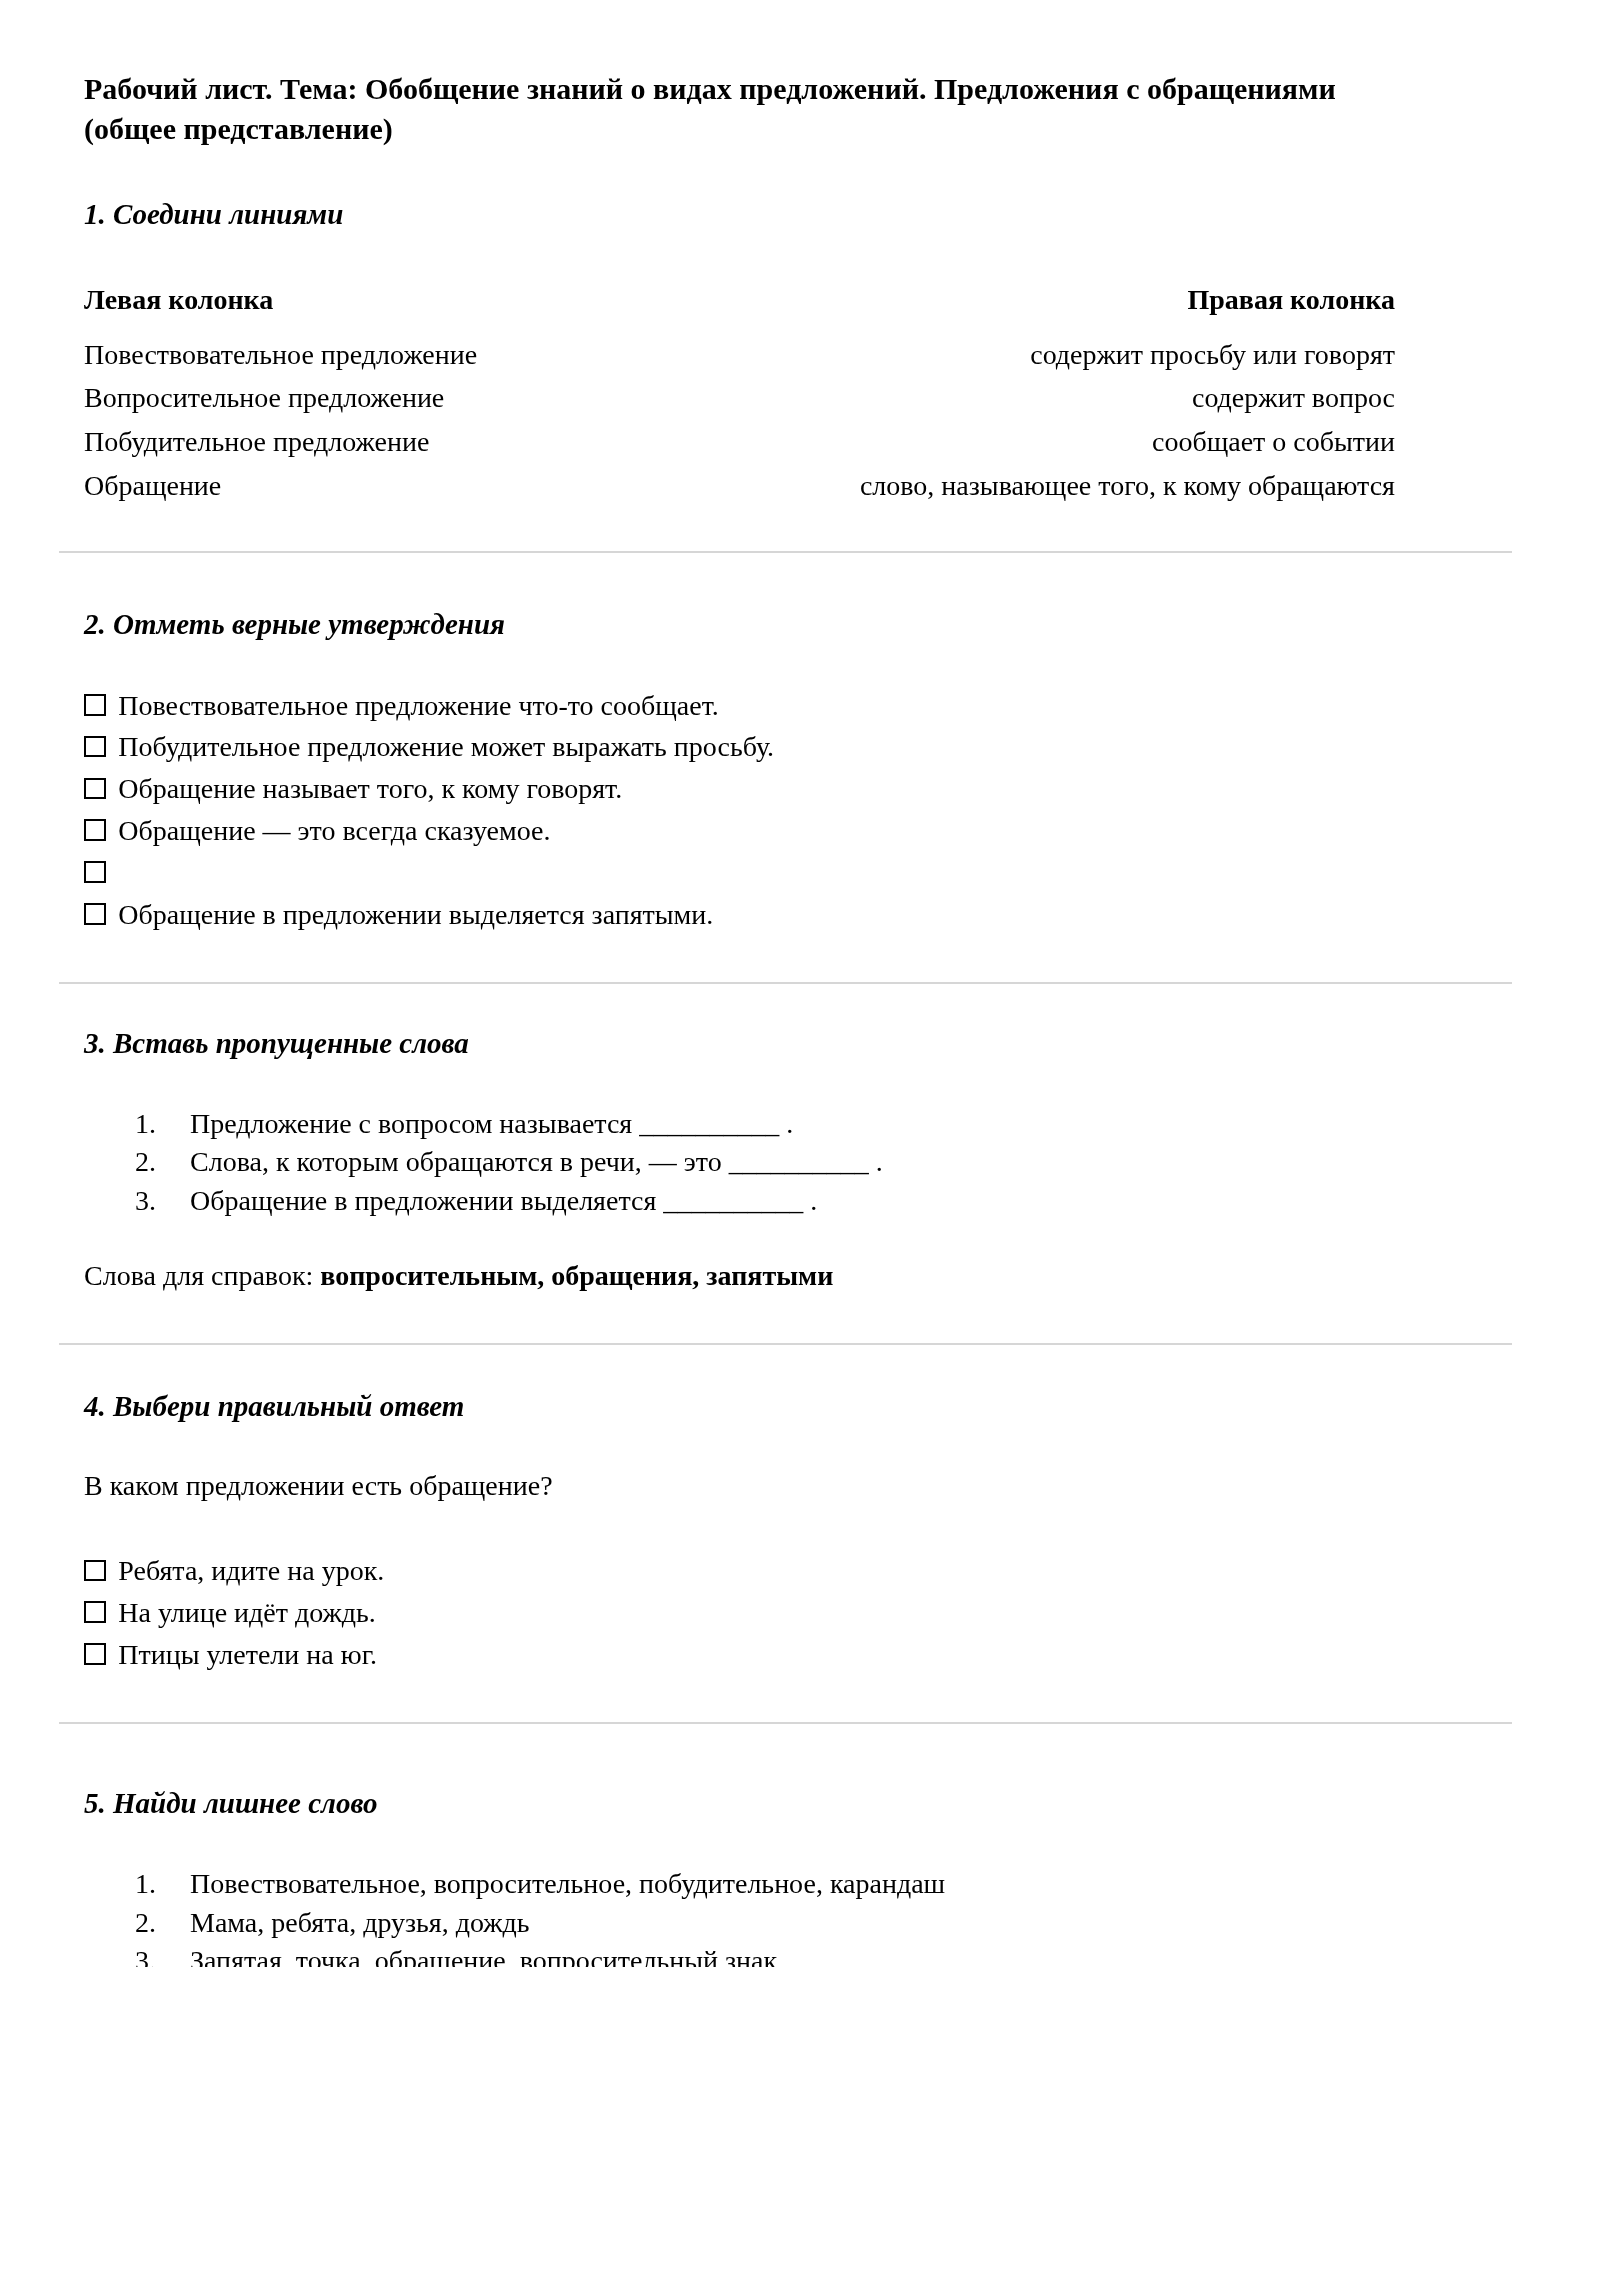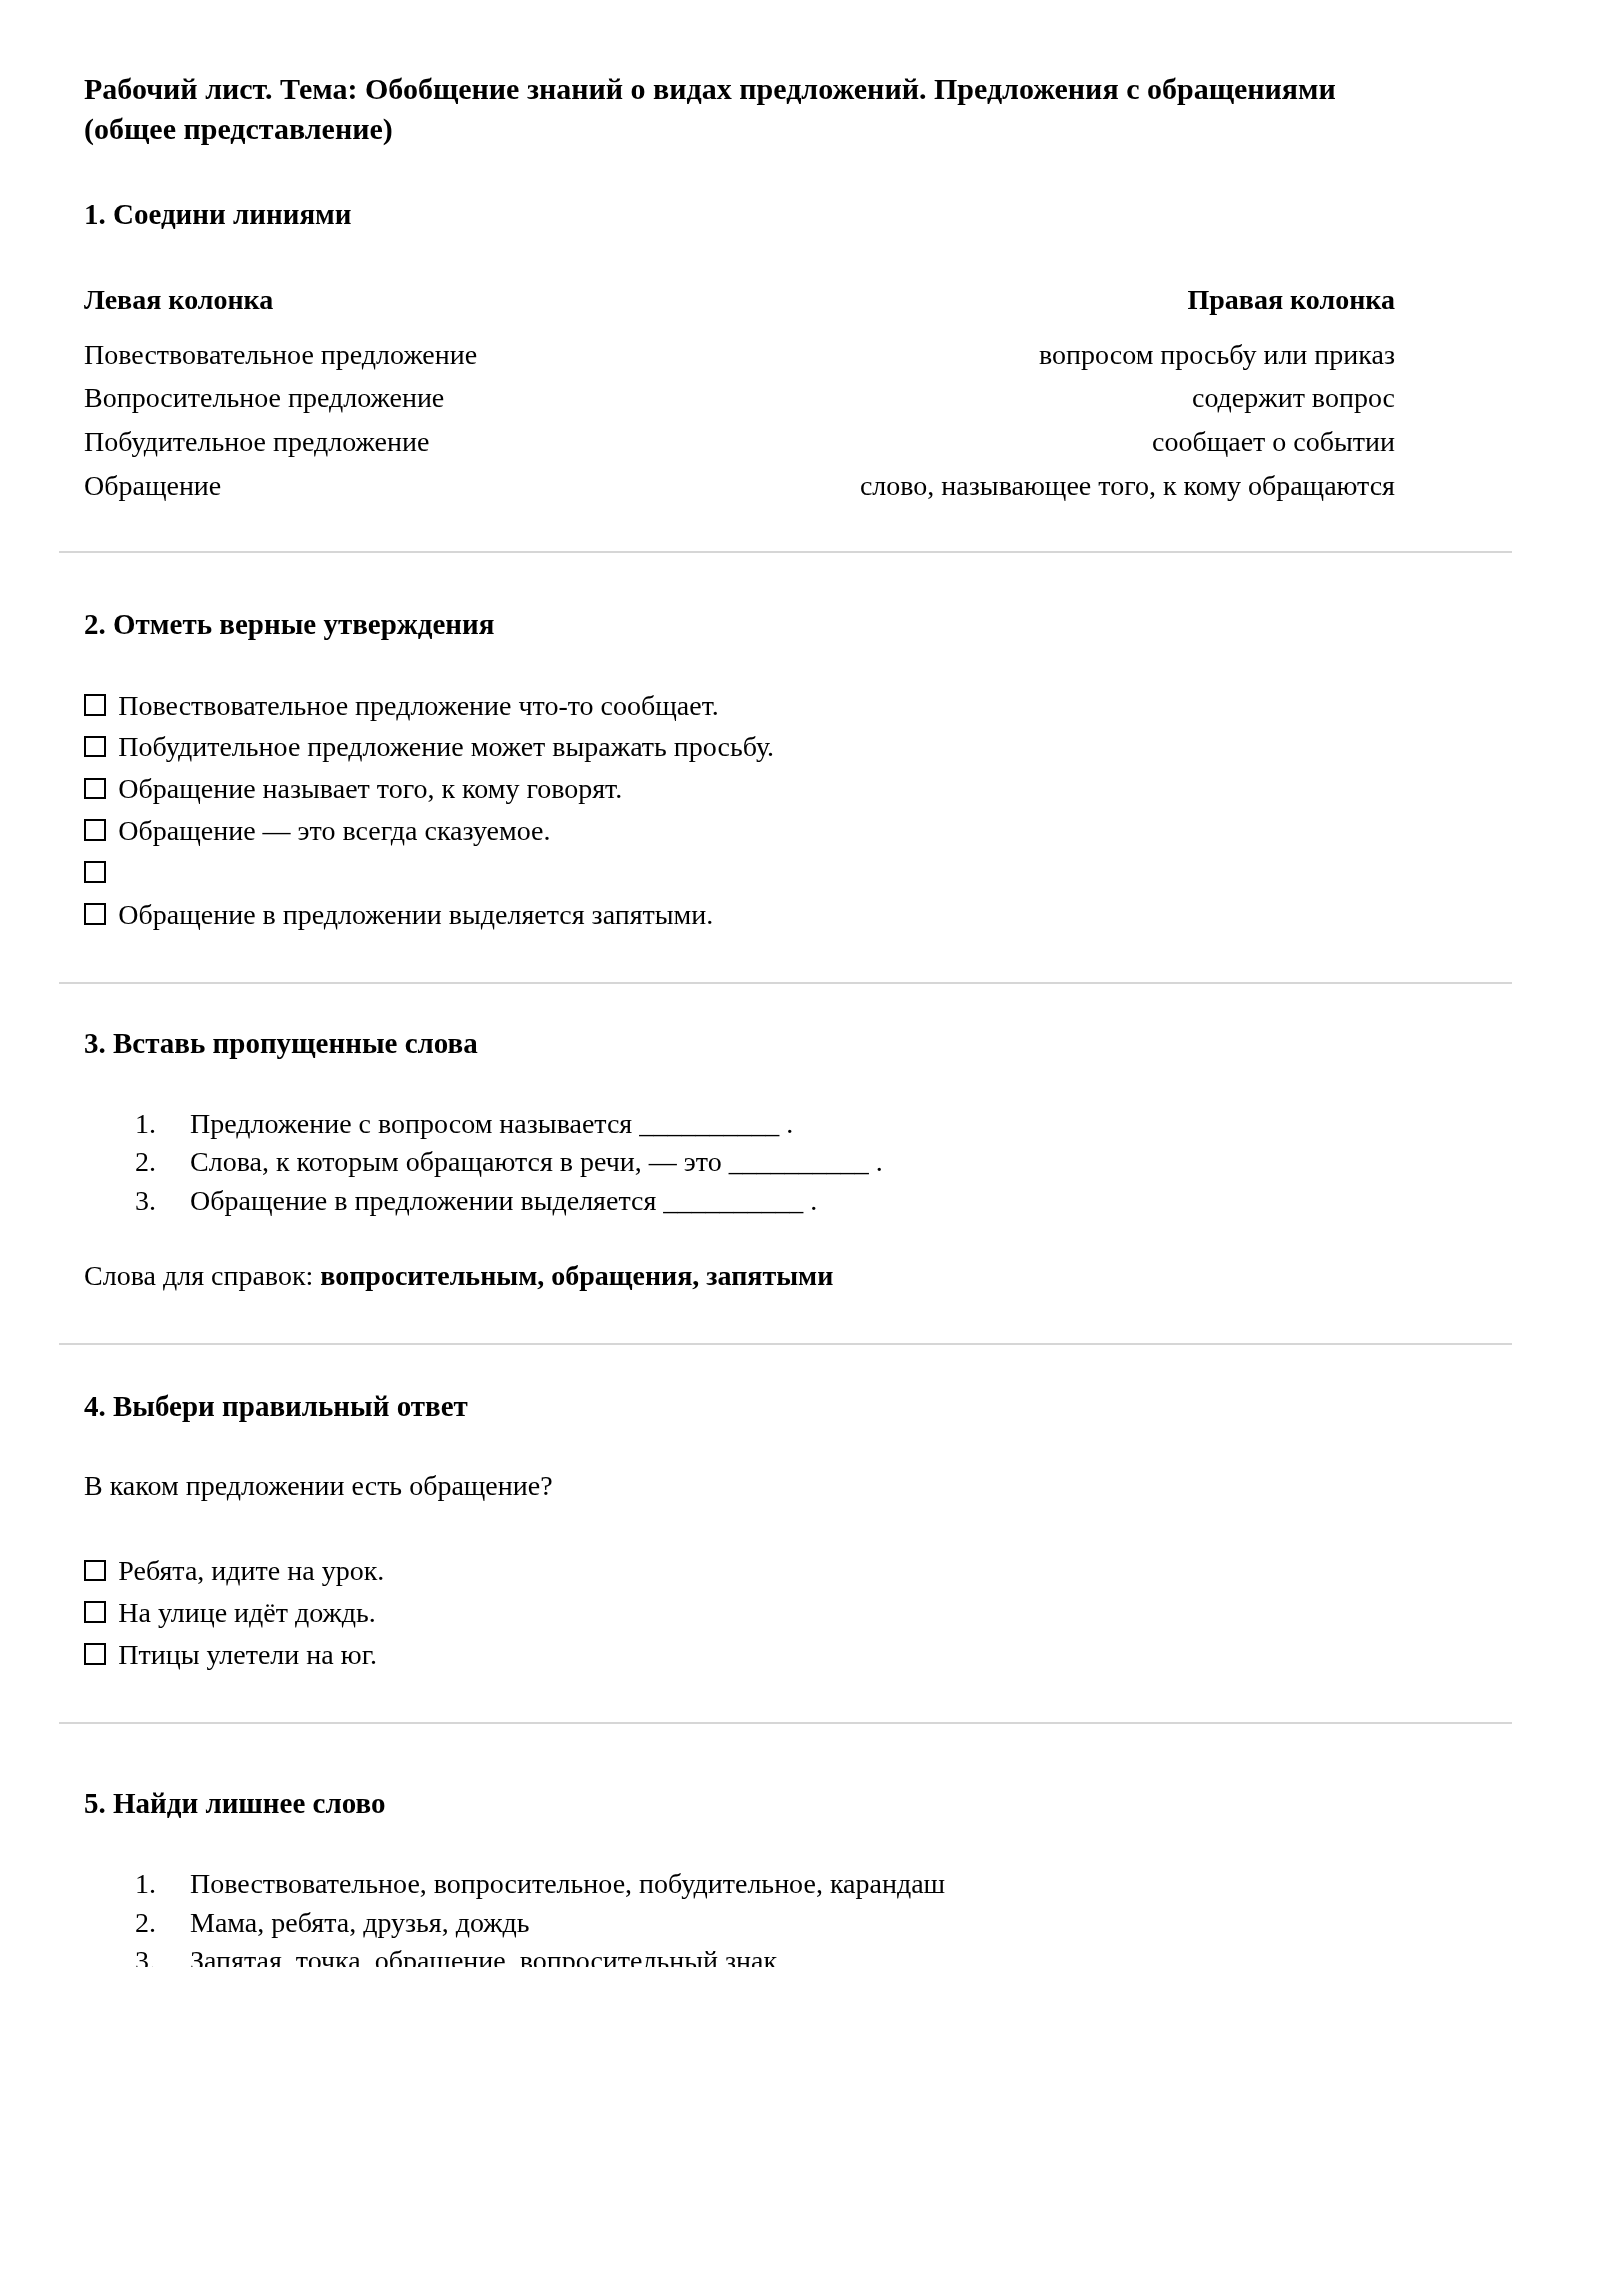--- a/index.html
+++ b/index.html
@@ -13,21 +13,21 @@
     box-sizing:border-box;
     width:1620px; height:1967px;
     padding:69px 233px 39px 76px;
     overflow:hidden;
     margin-left:8px;
   }
   .title {
     font-size:30px; font-weight:700; line-height:40px;
     max-width:1318px;
   }
-  .h { font-size:29px; font-weight:700; line-height:33px; }
+  .h { font-size:29px; font-weight:700; line-height:33px;font-style:italic; }
   .s1-h { margin-top:49px; }
   .match { margin-top:53px; font-size:28px; }
   .match-head { display:flex; justify-content:space-between; font-weight:700; margin-bottom:23.5px;gap:16px; }
   .match-row { display:flex; justify-content:space-between; margin-bottom:14.7px; line-height:29px; }
   .match-row .right, .match-head .right { }
   .divider {
     border:none; border-top:2px solid #d6d6d6;
     width:1453px; margin:51px 0 0 -25.5px; height:0;
   }
   .s2-h { margin-top:55px; }
@@ -60,21 +60,21 @@
 
   <div class="h s1-h">1. Соедини линиями</div>
 
   <div class="match">
     <div class="match-head">
       <span class="left">Левая колонка</span>
       <span class="right">Правая колонка</span>
     </div>
     <div class="match-row">
       <span class="left">Повествовательное предложение</span>
-      <span class="right">вопросом просьбу или приказ</span>
+      <span class="right">содержит просьбу или говорят</span>
     </div>
     <div class="match-row">
       <span class="left">Вопросительное предложение</span>
       <span class="right">содержит вопрос</span>
     </div>
     <div class="match-row">
       <span class="left">Побудительное предложение</span>
       <span class="right">сообщает о событии</span>
     </div>
     <div class="match-row">

